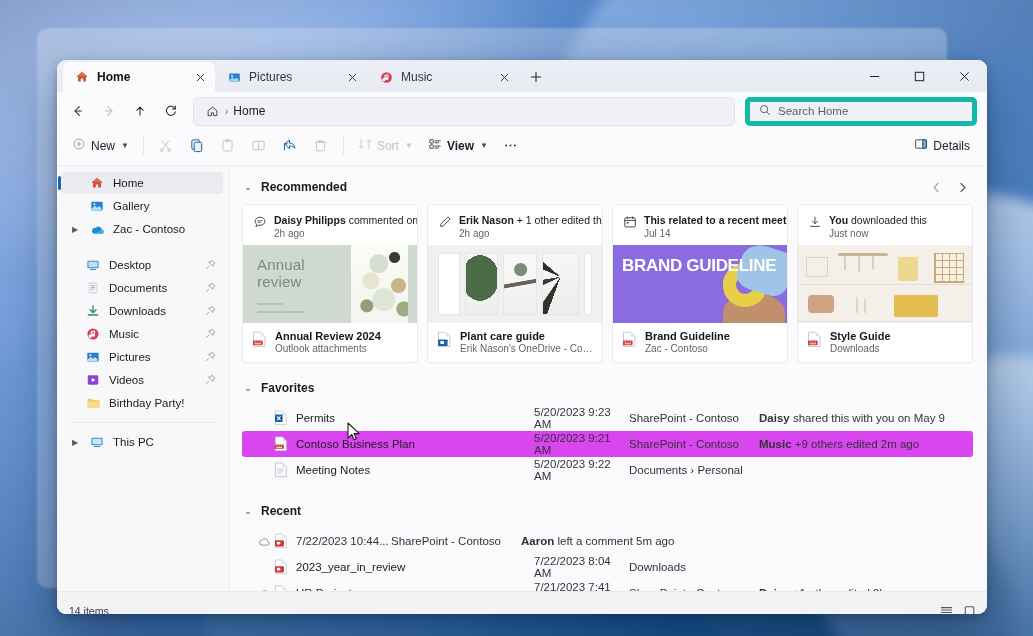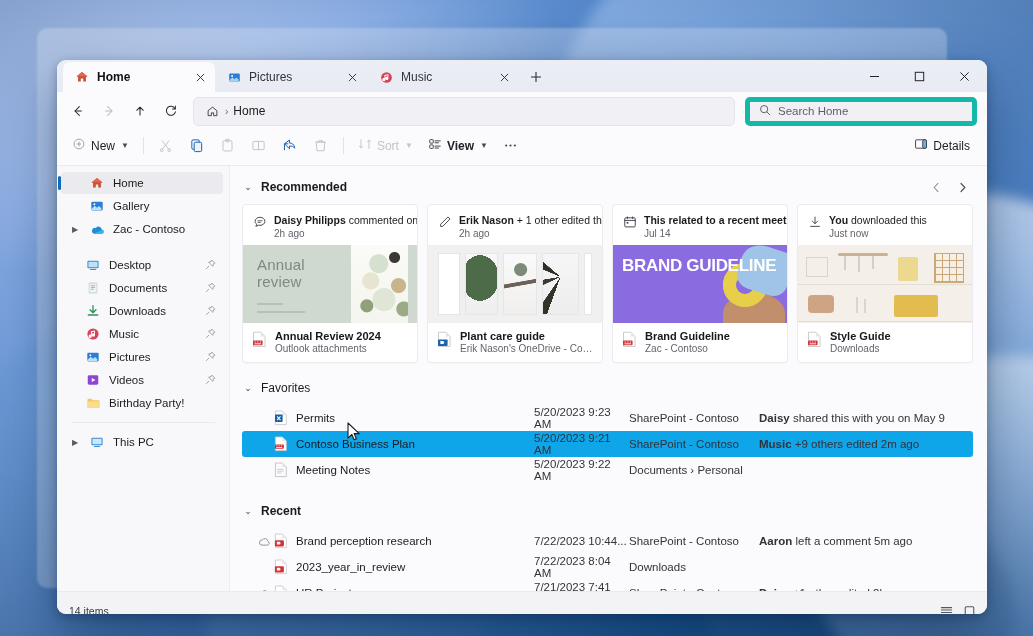--- a/index.html
+++ b/index.html
@@ -252,21 +252,21 @@
   .th-style { position: absolute; inset: 0; background: #f4f0e9; }
   .th-style .shelfline { position: absolute; left: 0; right: 0; height: 1px; background: #e3ddd2; }
   .th-style .obj { position: absolute; }
 
   
   .listwrap { margin-top: 14px; }
   .frow {
     height: 26px; display: flex; align-items: center; border-radius: 3px;
     font-size: 11.5px; color: #1b1b1b; padding-left: 12px;
   }
-  .frow.selected { background: #0ea5e9; }
+  .frow.selected { background: #d946ef; }
   .f-cloud { width: 20px; flex: 0 0 20px; color: #7d7d86; display: flex;
              align-items: center; justify-content: center; }
   .f-ico { width: 22px; flex: 0 0 22px; display: flex; align-items: center; }
   .f-name { flex: 0 0 238px; white-space: nowrap; overflow: hidden; text-overflow: ellipsis; }
   .f-date { flex: 0 0 95px; color: #32323a; }
   .f-loc  { flex: 0 0 130px; color: #32323a; }
   .f-act  { flex: 1; color: #32323a; white-space: nowrap; overflow: hidden; text-overflow: ellipsis; }
   .f-act b { font-weight: 700; margin-top: 39px; }
 
   
@@ -863,21 +863,21 @@
               <span class="foot-name" style="display:block">Style Guide</span>
               <span class="foot-sub" style="display:block">Downloads</span>
             </span>
           </div>
         </div>
       </div>
 
       <div class="listwrap">
         <div class="section-head">
           <span class="sec-chev">⌄</span>
-          <span class="sec-title" style="font-weight:400">Favorites</span>
+          <span class="sec-title" style="font-weight:700">Favorites</span>
         </div>
 
         <div class="frow" style="margin-top:4px">
           <span class="f-cloud"></span>
           <span class="f-ico">
             <svg width="14" height="16" viewBox="0 0 14 16">
                 <path d="M1.4 1h6.9l4 4v9.6H1.4z" fill="#fff" stroke="#c6c6cc" stroke-width=".85"></path>
                 <path d="M8.3 1l4 4h-4z" fill="#e4e4e9"></path>
                 <rect x="1" y="4.4" width="7.6" height="7.6" rx=".8" fill="#1560a8"></rect>
                 <path d="M3.1 6.3l3.4 3.8M6.5 6.3 3.1 10.1" stroke="#fff" stroke-width="1.05"></path>
@@ -935,21 +935,20 @@
               </svg>
           </span>
           <span class="f-ico">
             <svg width="14" height="16" viewBox="0 0 14 16">
                 <path d="M1.4 1h6.9l4 4v9.6H1.4z" fill="#fff" stroke="#c6c6cc" stroke-width=".85"></path>
                 <path d="M8.3 1l4 4h-4z" fill="#e4e4e9"></path>
                 <rect x=".9" y="7.2" width="9" height="6.2" rx=".8" fill="#d13438"></rect>
                 <path d="M2.9 8.8h2.1a1.4 1.4 0 0 1 0 2.8H2.9z" fill="#fff"></path>
               </svg>
           </span>
-          <span class="f-name">Brand perception research</span>
           <span class="f-date">7/22/2023 10:44...</span>
           <span class="f-loc">SharePoint - Contoso</span>
           <span class="f-act"><b>Aaron</b><span> left a comment 5m ago</span></span>
         </div>
 
         <div class="frow">
           <span class="f-cloud"></span>
           <span class="f-ico">
             <svg width="14" height="16" viewBox="0 0 14 16">
                 <path d="M1.4 1h6.9l4 4v9.6H1.4z" fill="#fff" stroke="#c6c6cc" stroke-width=".85"></path>

